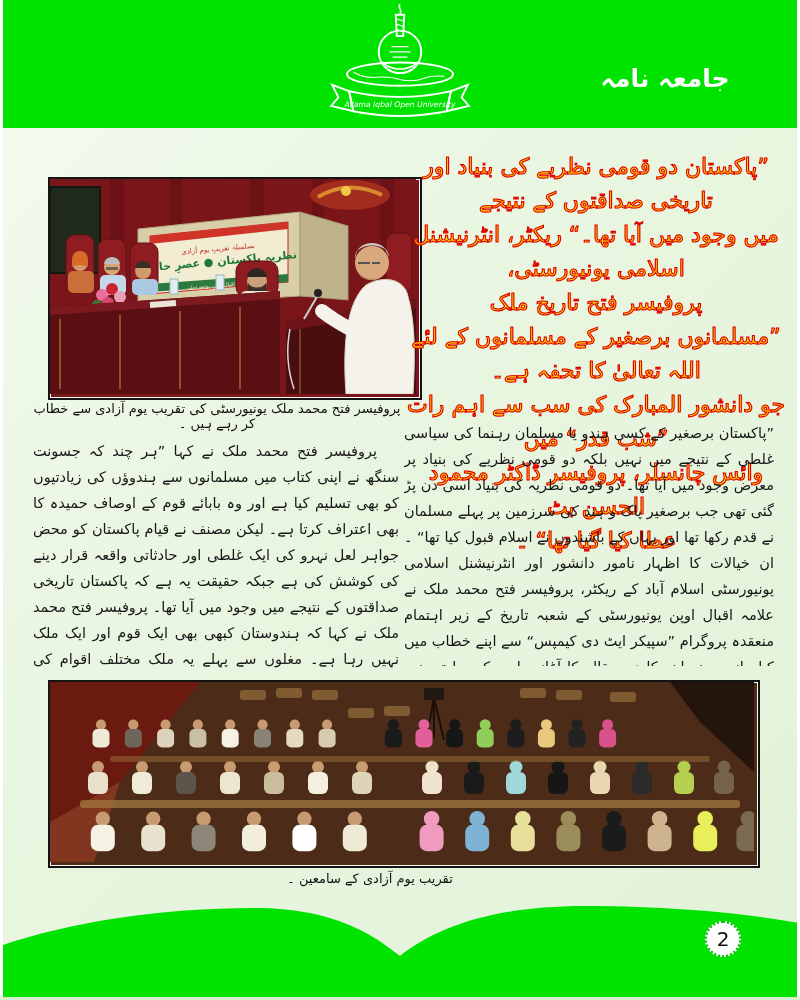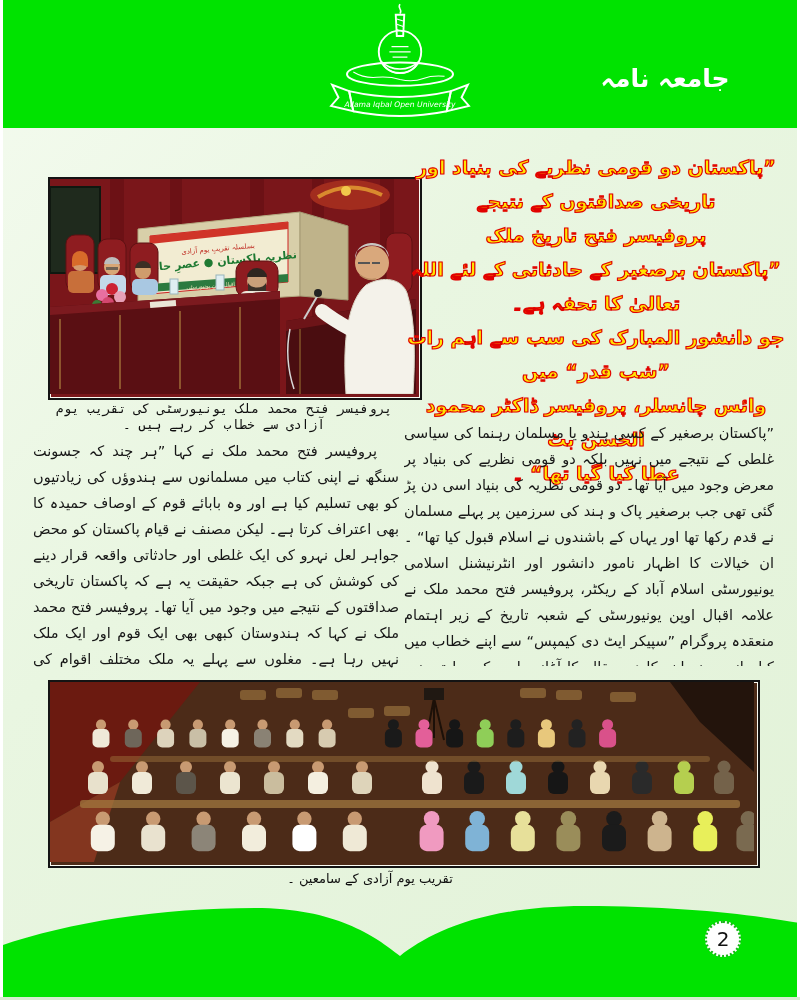--- a/index.html
+++ b/index.html
@@ -11,29 +11,29 @@
   .bottom-strip{position:absolute;left:0;right:0;bottom:0;height:3px;background:#d8ecd0;z-index:60;}
 
   
   .header{position:absolute;left:0;top:0;width:800px;height:128px;background:#00e300;z-index:5;}
   .crest{position:absolute;left:322px;top:2px;width:156px;height:122px;}
   .masthead-title{position:absolute;left:575px;top:64px;width:180px;text-align:center;
         color:#ffffff;font-size:25px;font-weight:700;direction:rtl;letter-spacing:0;}
 
   
   .quotes{position:absolute;left:406px;top:150px;width:380px;direction:rtl;text-align:center;z-index:4;}
-  .q-line{font-size:19px;line-height:34px;font-weight:700;color:#ffe600;
+  .q-line{font-size:22px;line-height:34px;font-weight:400;color:#ffe600;
           -webkit-text-stroke:1.1px #e10000;text-shadow:0 0 1px #e10000;}
 
   
   .photo{position:absolute;border:2px solid #141414;box-shadow:0 0 0 1px #fbfbf3 inset;background:#7a161a;}
   .photo1{left:48px;top:177px;width:370px;height:219px;}
   .photo2{left:48px;top:680px;width:708px;height:184px;background:#4c2b18;}
   .caption{position:absolute;direction:rtl;text-align:center;color:#101010;font-size:13px;z-index:4;}
-  .cap1{left:39px;top:401px;width:370px;font-family:Liberation Mono, monospace;}
+  .cap1{left:32px;top:401px;width:370px;}
   .cap2{left:0;top:871px;width:740px;}
 
   
   .col{position:absolute;direction:rtl;text-align:justify;color:#161616;
        font-size:14.5px;line-height:26px;overflow:hidden;z-index:4;}
   .col-right{left:404px;top:420px;width:370px;height:246px;}
   .col-left{left:33px;top:438px;width:366px;height:232px;}
   .col p{margin:0;}
   .col p.indent{text-indent:22px;}
 
@@ -72,22 +72,23 @@
         <path d="M22,84 L6,78 L12,90 L5,98 L26,103 Z"></path>
         <path d="M118,84 L134,78 L128,90 L135,98 L114,103 Z"></path>
       </g>
       <text x="70" y="99" text-anchor="middle" font-size="7.2" font-style="italic" fill="#ffffff">Allama Iqbal Open University</text>
     </svg>
     <div class="masthead-title">جامعہ نامہ</div>
   </div>
 
   <div class="quotes">
     <div class="q-line">”پاکستان دو قومی نظریے کی بنیاد اور تاریخی صداقتوں کے نتیجے</div>
+    <div class="q-line">میں وجود میں آیا تھا۔“ ریکٹر، انٹرنیشنل اسلامی یونیورسٹی،</div>
     <div class="q-line">پروفیسر فتح تاریخ ملک</div>
-    <div class="q-line">”پاکستان برصغیر کے حادثاتی کے لئے اللہ تعالیٰ کا تحفہ ہے۔</div>
+    <div class="q-line">”مسلمانوں برصغیر کے مسلمانوں کے لئے اللہ تعالیٰ کا تحفہ ہے۔</div>
     <div class="q-line">جو دانشور المبارک کی سب سے اہم رات ”شب قدر“ میں</div>
     <div class="q-line">وائس چانسلر، پروفیسر ڈاکٹر محمود الحسن بٹ</div>
     <div class="q-line">عطا کیا گیا تھا“ ۔</div>
   </div>
 
   <div class="photo photo1">
     <svg width="366" height="215" viewBox="0 0 366 215">
       <rect width="366" height="215" fill="#7a161a"></rect>
       <g fill="#691114" opacity="0.8">
         <rect x="60" y="0" width="14" height="215"></rect>

